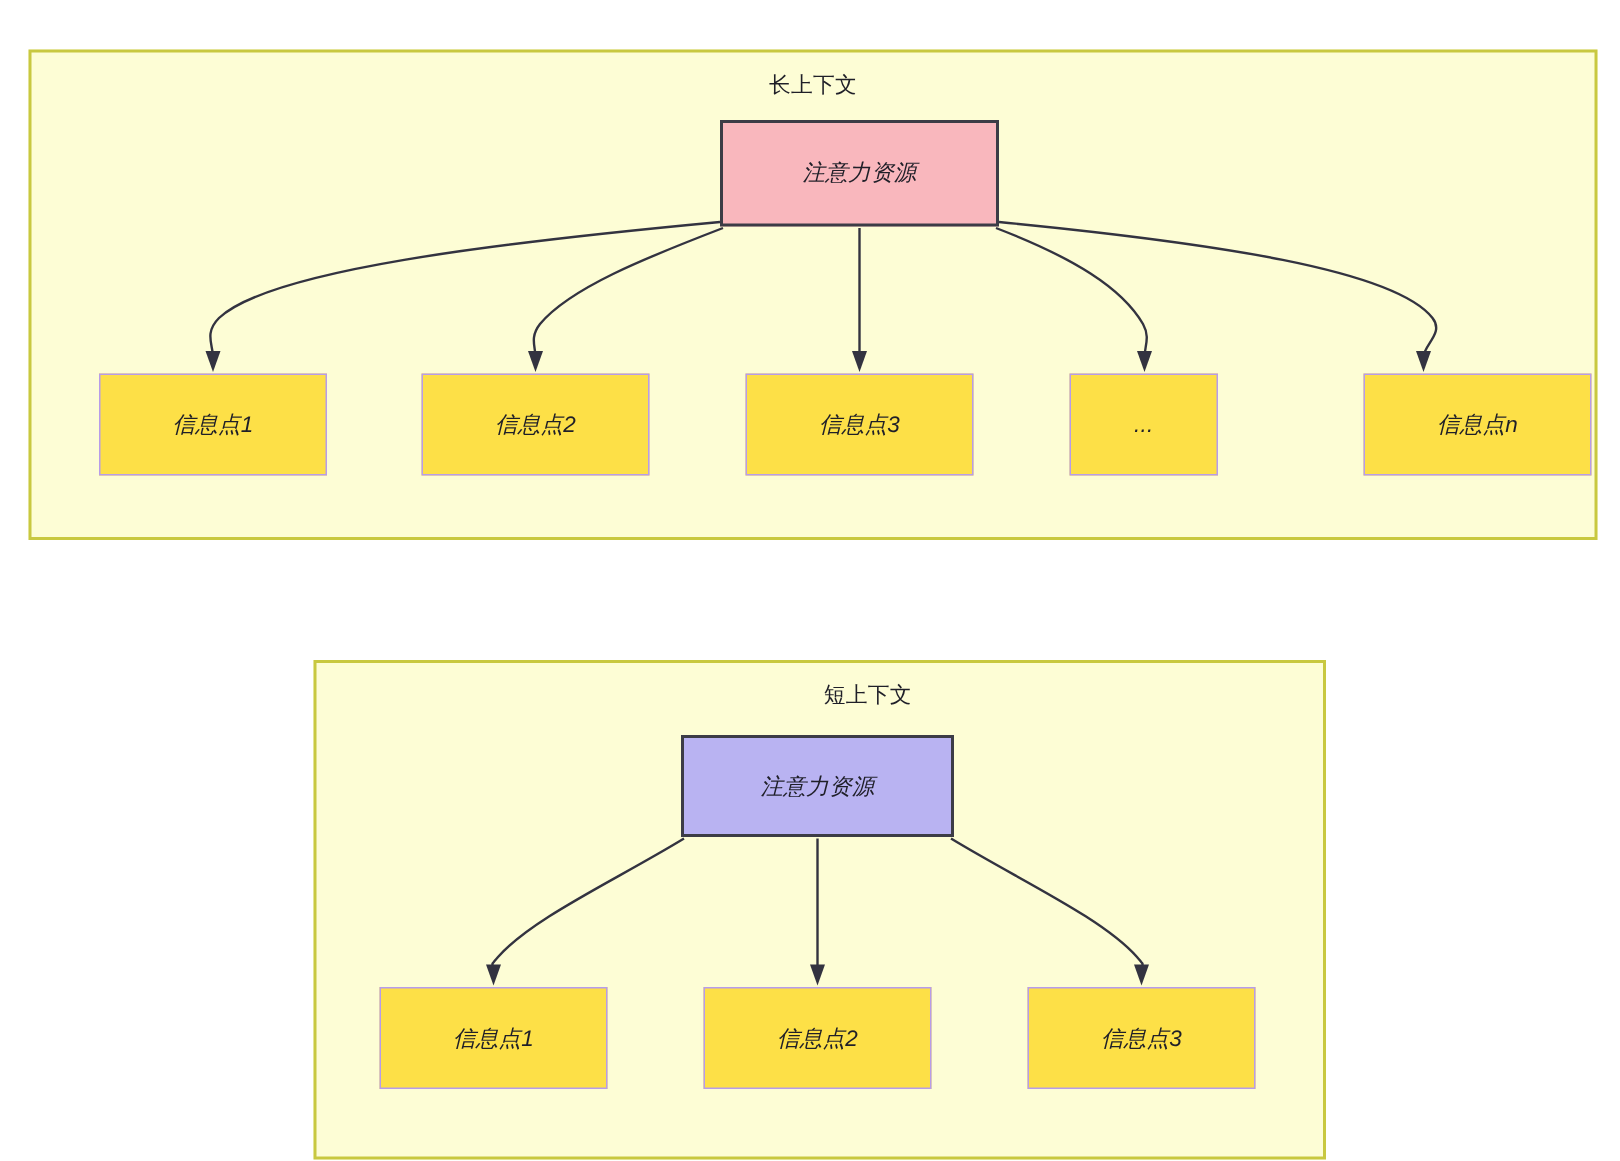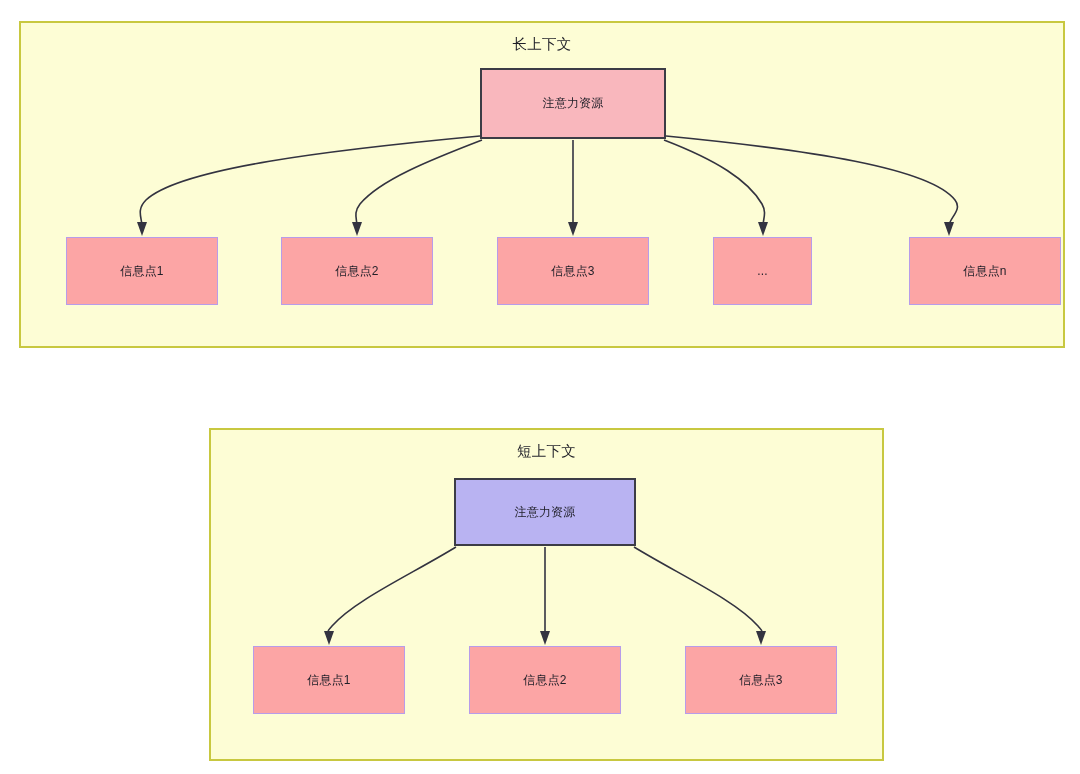--- a/index.html
+++ b/index.html
@@ -9,21 +9,21 @@
   }
   body {
     width: 1080px;
     height: 774px;
     font-family: "Liberation Sans", "DejaVu Sans", sans-serif;
     position: relative;
     overflow: hidden;
   }
   #stage {
     position: absolute;
-    left: 0; top: 0;
+    left: 0; top: 12px;
     width: 1080px;
     height: 698px;
   }
   .panel {
     position: absolute;
     background: #fdfdd5;
     border: 2px solid #c8c840;
     box-sizing: border-box;
   }
   #panel-long {
@@ -42,40 +42,41 @@
     position: absolute;
     width: 100%;
     left: 0;
     text-align: center;
     font-size: 14.5px;
     color: #1f1f28;
     letter-spacing: 0.2px;
     white-space: nowrap;
   }
   #panel-long .panel-title { top: 12px; }
-  #panel-short .panel-title { top: 12px; }
+  #panel-short .panel-title { top: 12px; padding-left: 32px; }
 
   .node {
     position: absolute;
     box-sizing: border-box;
     display: flex;
     align-items: center;
     justify-content: center;
-    font-size: 12px;
+    font-size: 15px;
     color: #1f1f28;
     letter-spacing: 0.2px;
     white-space: nowrap;
+    font-style: italic;
   }
   .node-root {
     border: 2.5px solid #3c3c46;
   }
   .node-root.pink { background: #f9b7bd; }
   .node-root.blue { background: #b9b3f2; }
   .node-leaf {
-    background: #fca5a5;
+    background: #fde047;
     border: 1.6px solid #b79cea;
     text-align: center;
   }
 
   svg.edges {
     position: absolute;
     left: 0;
     top: 0;
     width: 1080px;
     height: 774px;

